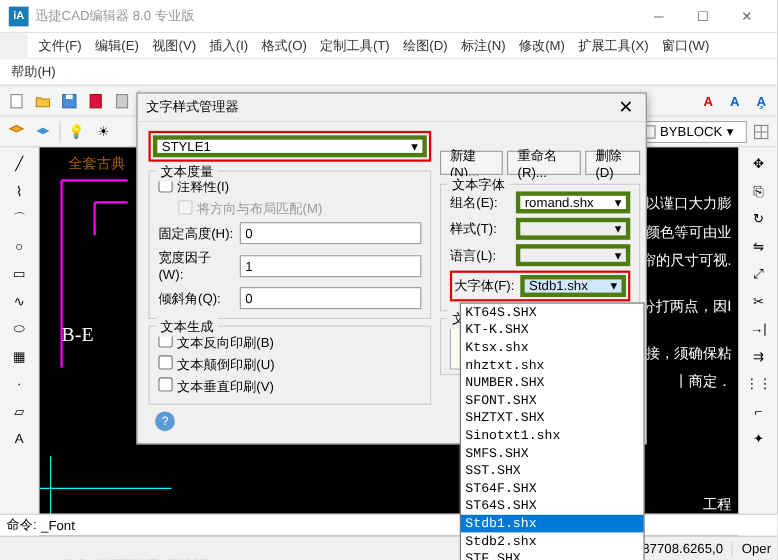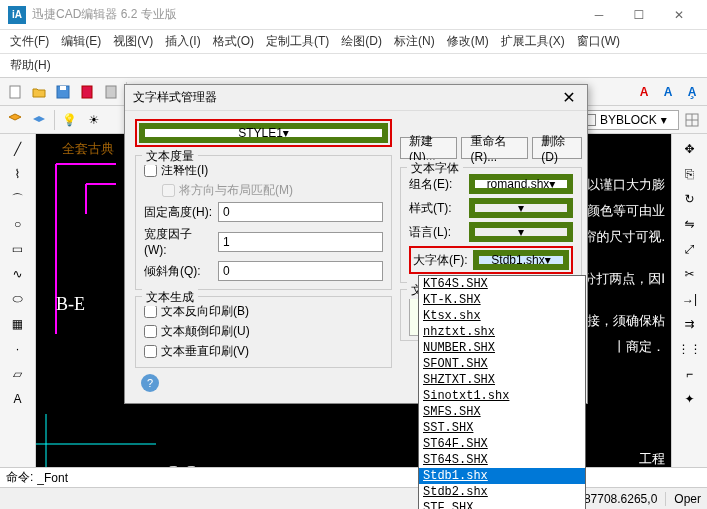--- a/index.html
+++ b/index.html
@@ -5,21 +5,21 @@
 * { box-sizing: border-box; margin: 0; padding: 0; font-family: "Microsoft YaHei", SimSun, sans-serif; font-size: 12px; }
 body { background: #f0f0f0; width: 707px; height: 509px; overflow: hidden; position: relative; }
 
 
 .titlebar { background: #fff; height: 30px; display: flex; align-items: center; padding: 0 8px; border-bottom: 1px solid #e0e0e0; }
 .titlebar .logo { width: 18px; height: 18px; background: #1a7db8; color: #fff; display: flex; align-items: center; justify-content: center; font-size: 10px; font-weight: bold; margin-right: 6px; }
 .titlebar .title { color: #999; flex: 1; }
 .titlebar .winbtn { width: 40px; height: 30px; display: flex; align-items: center; justify-content: center; color: #666; }
 
 
-.menubar { background: #fff; height: 24px; display: flex; align-items: center; padding: 0 4px; border-bottom: 1px solid #e0e0e0; }
+.menubar { background: #fff; height: 24px; display: flex; align-items: center; padding: 0 4px; border-bottom: 1px solid #e0e0e0; margin-left: 25px; }
 .menubar .item { padding: 2px 6px; color: #333; }
 .helpbar { background: #fff; height: 24px; display: flex; align-items: center; padding: 0 4px; border-bottom: 1px solid #d0d0d0; }
 .helpbar .item { padding: 2px 6px; color: #333; }
 
 
 .toolbar { background: #f5f5f5; height: 28px; display: flex; align-items: center; padding: 2px 4px; border-bottom: 1px solid #d0d0d0; gap: 2px; }
 .toolbar .tbtn { width: 22px; height: 22px; display: flex; align-items: center; justify-content: center; border: 1px solid transparent; }
 .toolbar .tbtn svg { width: 16px; height: 16px; }
 .toolbar .sep { width: 1px; height: 20px; background: #ccc; margin: 0 2px; }
 .toolbar .combo { height: 20px; border: 1px solid #aaa; background: #fff; padding: 0 4px; display: flex; align-items: center; gap: 4px; }
@@ -44,51 +44,51 @@
 
 .dialog { position: absolute; top: 84px; left: 124px; width: 464px; height: 320px; background: #f0f0f0; border: 1px solid #888; box-shadow: 2px 2px 8px rgba(0,0,0,0.3); z-index: 100; }
 .dialog .dlgtitle { height: 26px; display: flex; align-items: center; padding: 0 8px; border-bottom: 1px solid #ddd; }
 .dialog .dlgtitle .t { flex: 1; }
 .dialog .dlgtitle .x { width: 20px; text-align: center; font-size: 16px; }
 .dialog .body { padding: 8px 10px; display: flex; gap: 8px; }
 .dialog .col { flex: 1; }
 .dialog .row { display: flex; align-items: center; margin-bottom: 4px; gap: 4px; }
 .dialog .lbl { min-width: 70px; }
 .dialog .inp { flex: 1; height: 20px; border: 1px solid #999; background: #fff; padding: 0 4px; }
-.dialog .sel { flex: 1; height: 20px; border: 6px solid #4d7c0f; background: #fff; padding: 0 4px; display: flex; align-items: center; justify-content: center; }
+.dialog .sel { flex: 1; height: 20px; border: 4px solid #4d7c0f; background: #fff; padding: 0 4px; display: flex; align-items: center; justify-content: space-between; }
 .dialog .btn { height: 22px; padding: 0 8px; border: 1px solid #999; background: #f5f5f5; display: flex; align-items: center; }
 .dialog .group { border: 1px solid #ccc; padding: 6px 8px 4px; margin-bottom: 6px; position: relative; }
 .dialog .group .gt { position: absolute; top: -8px; left: 6px; background: #f0f0f0; padding: 0 4px; }
-.dialog .chk { display: flex; align-items: center; gap: 4px; margin-bottom: 3px; }
+.dialog .chk { display: flex; align-items: flex-start; gap: 4px; margin-bottom: 3px; }
 .dialog .chk input { width: 13px; height: 13px; }
 .dialog .redbox { border: 2px solid #d00; padding: 2px; }
 .dialog .footer { display: flex; justify-content: flex-end; gap: 6px; padding: 4px 10px; }
 .dialog .help { width: 18px; height: 18px; border-radius: 50%; background: #5b9bd5; color: #fff; display: flex; align-items: center; justify-content: center; font-size: 11px; margin-left: 6px; }
 
 
 .droplist { position: absolute; top: 275px; left: 418px; width: 168px; background: #fff; border: 1px solid #666; z-index: 200; }
-.droplist .it { padding: 1px 4px; font-family: "Courier New", monospace; font-size: 12px; text-decoration: underline; }
+.droplist .it { padding: 1px 4px; font-family: "Courier New", monospace; font-size: 12px; }
 .droplist .it.sel { background: #0078d7; color: #fff; }
 
 
 .preview { width: 164px; height: 40px; background: #f8fff0; border: 1px solid #aaa; display: flex; align-items: center; padding: 0 8px; font-family: serif; font-size: 20px; overflow: hidden; }
 
 
 .statusbar { position: absolute; bottom: 0; left: 0; right: 0; height: 22px; background: #f0f0f0; border-top: 1px solid #ccc; display: flex; align-items: center; padding: 0 6px; gap: 8px; }
 .cmdline { position: absolute; bottom: 22px; left: 0; right: 0; height: 20px; background: #fff; border-top: 1px solid #ccc; display: flex; align-items: center; padding: 0 6px; }
 
 
 .rtext { position: absolute; color: #fff; font-size: 13px; line-height: 22px; }
 </style>
 </head>
 <body>
 
 <div class="titlebar">
   <div class="logo">iA</div>
-  <div class="title">迅捷CAD编辑器 6.2 专业版</div>
+  <div class="title">迅捷CAD编辑器 8.0 专业版</div>
   <div class="winbtn">─</div>
   <div class="winbtn">☐</div>
   <div class="winbtn close">✕</div>
 </div>
 
 <div class="menubar">
   <div class="item">文件(F)</div>
   <div class="item">编辑(E)</div>
   <div class="item">视图(V)</div>
   <div class="item">插入(I)</div>

